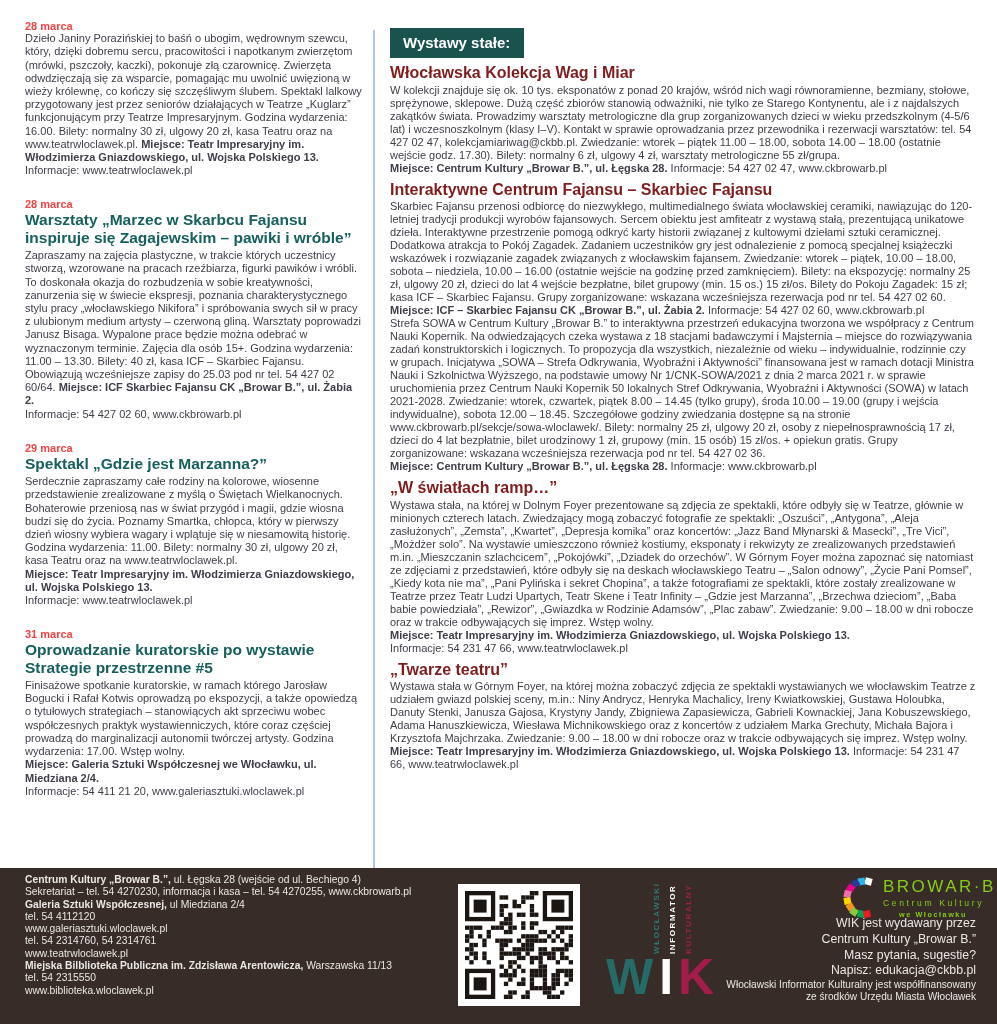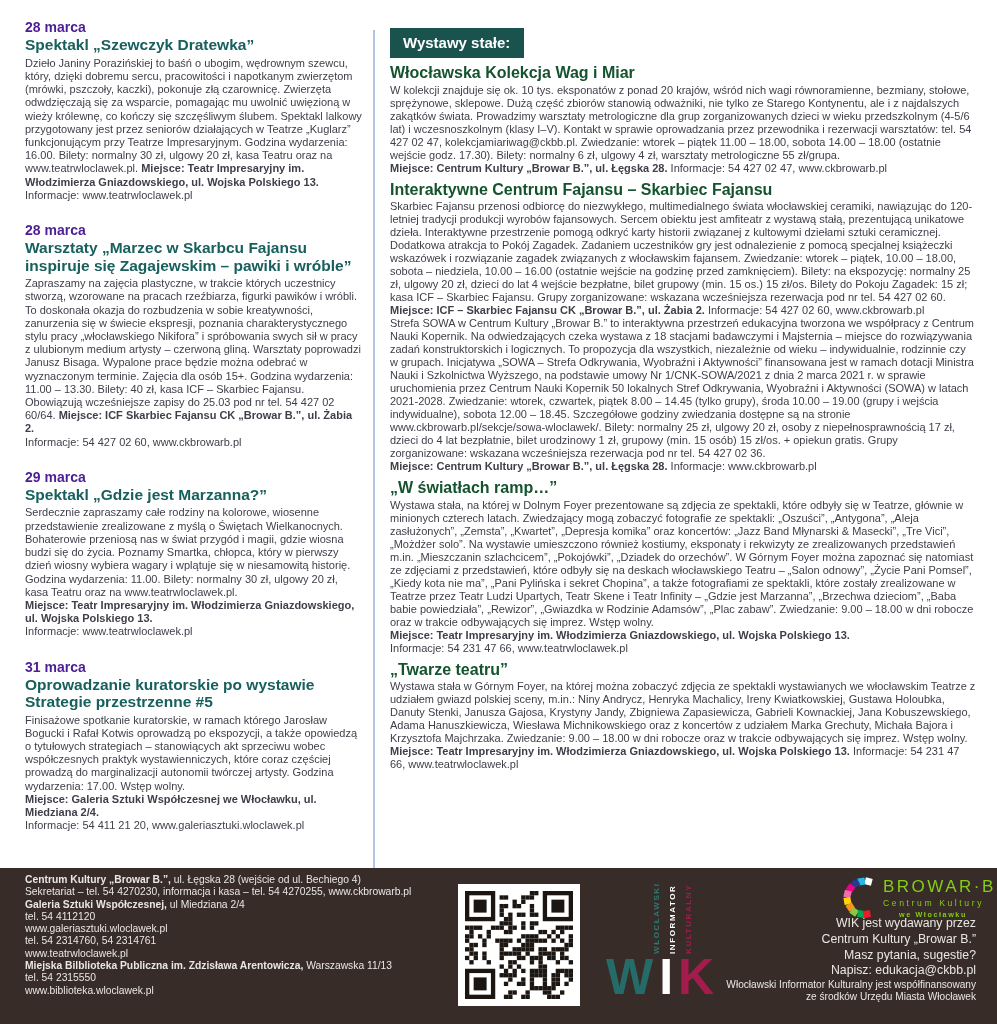--- a/index.html
+++ b/index.html
@@ -12,21 +12,21 @@
     color:#3f3e49;
   }
   .bold { font-weight:bold; }
 
   
   .col-left {
     position:absolute; left:25px; top:20px; width:337px;
   }
   .event { margin-bottom:21px; }
   .e-date {
-    color:#4c1d95; font-size:14px; font-weight:bold; line-height:1.1;
+    color:#ef4444; font-size:11px; font-weight:bold; line-height:1.1;
   }
   .e-title {
     color:#17605d; font-size:15.5px; font-weight:bold; line-height:1.12;
     margin:1px 0 3px 0;
   }
   .e-body { font-size:11px; line-height:13.2px; color:#3f3e49; }
 
   
   .divider {
     position:absolute; left:373px; top:30px; height:838px; width:1.5px;
@@ -36,21 +36,21 @@
   
   .col-right {
     position:absolute; left:390px; top:28px; width:586px;
   }
   .bar {
     display:inline-block; background:#1a534e; color:#ffffff;
     font-size:15px; font-weight:bold; padding:6px 14px 7px 13px;
     margin-bottom:0;
   }
   .r-head {
-    color:#14532d; font-size:16px; font-weight:bold; line-height:1.1;
+    color:#7f1d1d; font-size:16px; font-weight:bold; line-height:1.1;
     margin:6px 0 2px 0;
   }
   .r-body { font-size:11px; line-height:13px; color:#3f3e49; }
 
   
   .footer {
     position:absolute; left:0; right:0; bottom:0; height:156px;
     background:#382c29; color:#e9e7e4;margin-top:32px;
   }
   .f-left {
@@ -92,21 +92,20 @@
   .f-right .pub-small:first-of-type { margin-top:4px; }
 </style>
 </head>
 <body>
 
 <div class="page">
 
   <div class="col-left">
     <section class="event">
       <div class="e-date">28 marca</div>
-      <h2 class="e-title">Spektakl „Szewczyk Dratewka”</h2>
       <p class="e-body"><span>Dzieło Janiny Porazińskiej to baśń o ubogim, wędrownym szewcu, który, dzięki dobremu sercu, pracowitości i napotkanym zwierzętom (mrówki, pszczoły, kaczki), pokonuje złą czarownicę. Zwierzęta odwdzięczają się za wsparcie, pomagając mu uwolnić uwięzioną w wieży królewnę, co kończy się szczęśliwym ślubem. Spektakl lalkowy przygotowany jest przez seniorów działających w Teatrze „Kuglarz” funkcjonującym przy Teatrze Impresaryjnym. Godzina wydarzenia: 16.00. Bilety: normalny 30 zł, ulgowy 20 zł, kasa Teatru oraz na  www.teatrwloclawek.pl. </span><span class="bold">Miejsce: Teatr Impresaryjny im. Włodzimierza Gniazdowskiego, ul. Wojska Polskiego 13. </span><span>Informacje: www.teatrwloclawek.pl</span></p>
     </section>
     <section class="event">
       <div class="e-date">28 marca</div>
       <h2 class="e-title">Warsztaty „Marzec w Skarbcu Fajansu inspiruje się Zagajewskim – pawiki i wróble”</h2>
       <p class="e-body"><span>Zapraszamy na zajęcia plastyczne, w trakcie których uczestnicy stworzą, wzorowane na pracach rzeźbiarza, figurki pawików i wróbli. To doskonała okazja do rozbudzenia w sobie kreatywności, zanurzenia się w świecie ekspresji, poznania charakterystycznego stylu pracy „włocławskiego Nikifora” i spróbowania swych sił w pracy z ulubionym medium artysty – czerwoną gliną. Warsztaty poprowadzi Janusz Bisaga. Wypalone prace będzie można odebrać w wyznaczonym terminie. Zajęcia dla osób 15+. Godzina wydarzenia: 11.00 – 13.30. Bilety: 40 zł, kasa ICF – Skarbiec Fajansu. Obowiązują wcześniejsze zapisy do 25.03 pod nr tel. 54 427 02 60/64. </span><span class="bold">Miejsce: ICF Skarbiec Fajansu CK „Browar B.”, ul. Żabia 2.<br></span><span>Informacje: 54 427 02 60, www.ckbrowarb.pl</span></p>
     </section>
     <section class="event">
       <div class="e-date">29 marca</div>
       <h2 class="e-title">Spektakl „Gdzie jest Marzanna?”</h2>

